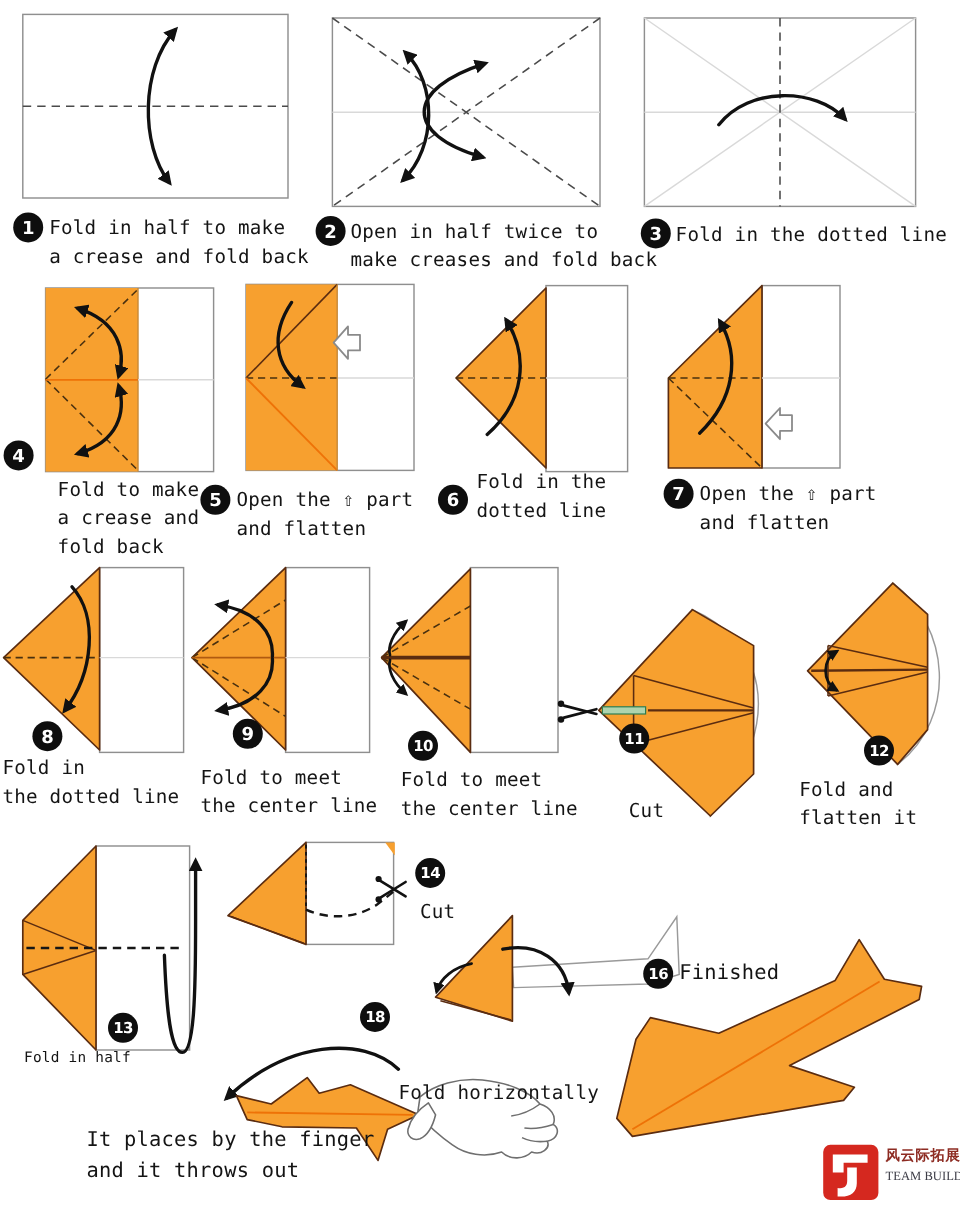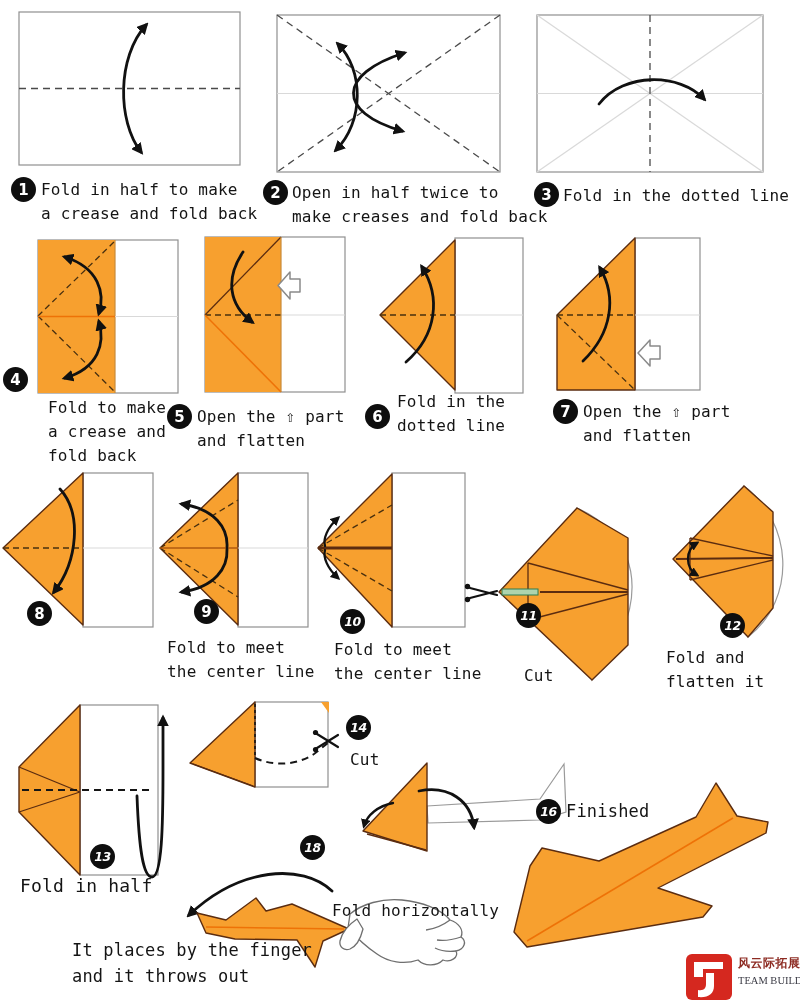--- a/index.html
+++ b/index.html
@@ -2,24 +2,24 @@
 <html><head>
 <meta charset="utf-8">
 <style>
   html,body{margin:0;padding:0;background:#fff;}
   .stage{position:relative;width:800px;height:1007px;background:#fff;overflow:hidden;
          font-family:"DejaVu Sans Mono",monospace;}
   .figures{position:absolute;left:0;top:0;}
   .badge{position:absolute;width:25px;height:25px;border-radius:50%;background:#0E0E0E;color:#fff;
          display:flex;align-items:center;justify-content:center;
          font-family:"DejaVu Sans",sans-serif;font-weight:bold;font-size:15px;z-index:3;}
-  .badge.b2{font-size:12.5px;letter-spacing:-0.5px;font-style:italic;}
+  .badge.b2{font-size:12.5px;letter-spacing:-0.5px;}
   .cap{position:absolute;font-size:16px;line-height:1.5;font-weight:500;color:#141414;
        white-space:pre-line;z-index:3;letter-spacing:0.2px;}
-  .cap.big{font-size:18px;}
+  .cap.big{font-size:12px;}
   .cap.med{font-size:17px;}
   .logo{position:absolute;left:686px;top:954px;width:114px;height:50px;z-index:3;}
   .logo-box{position:absolute;left:0;top:0;width:46px;height:46px;background:#D5281F;border-radius:6px;}
   .logo-cn{position:absolute;left:52px;top:1px;font-family:"DejaVu Serif",serif;font-weight:bold;
            font-size:12px;color:#8D2B22;white-space:nowrap;letter-spacing:0.5px;}
   .logo-en{position:absolute;left:52px;top:21px;font-family:"Liberation Serif",serif;
            font-size:10.5px;color:#3C3C46;white-space:nowrap;}
   
   .paper{fill:#fff;stroke:#8F8F8F;stroke-width:1.2;}
   .orange{fill:#F7A02F;}
@@ -241,20 +241,22 @@
 
   <div class="badge" style="left:365px;top:404px;">6</div>
   <div class="cap" style="left:397px;top:390px;">Fold in the
 dotted line</div>
 
   <div class="badge" style="left:553px;top:399px;">7</div>
   <div class="cap" style="left:583px;top:400px;">Open the ⇧ part
 and flatten</div>
 
   <div class="badge" style="left:27px;top:601px;">8</div>
+  <div class="cap" style="left:2px;top:628px;">Fold in
+the dotted line</div>
 
   <div class="badge" style="left:194px;top:599px;">9</div>
   <div class="cap" style="left:167px;top:636px;">Fold to meet
 the center line</div>
 
   <div class="badge b2" style="left:340px;top:609px;">10</div>
   <div class="cap" style="left:334px;top:638px;">Fold to meet
 the center line</div>
 
   <div class="badge b2" style="left:516px;top:603px;">11</div>

